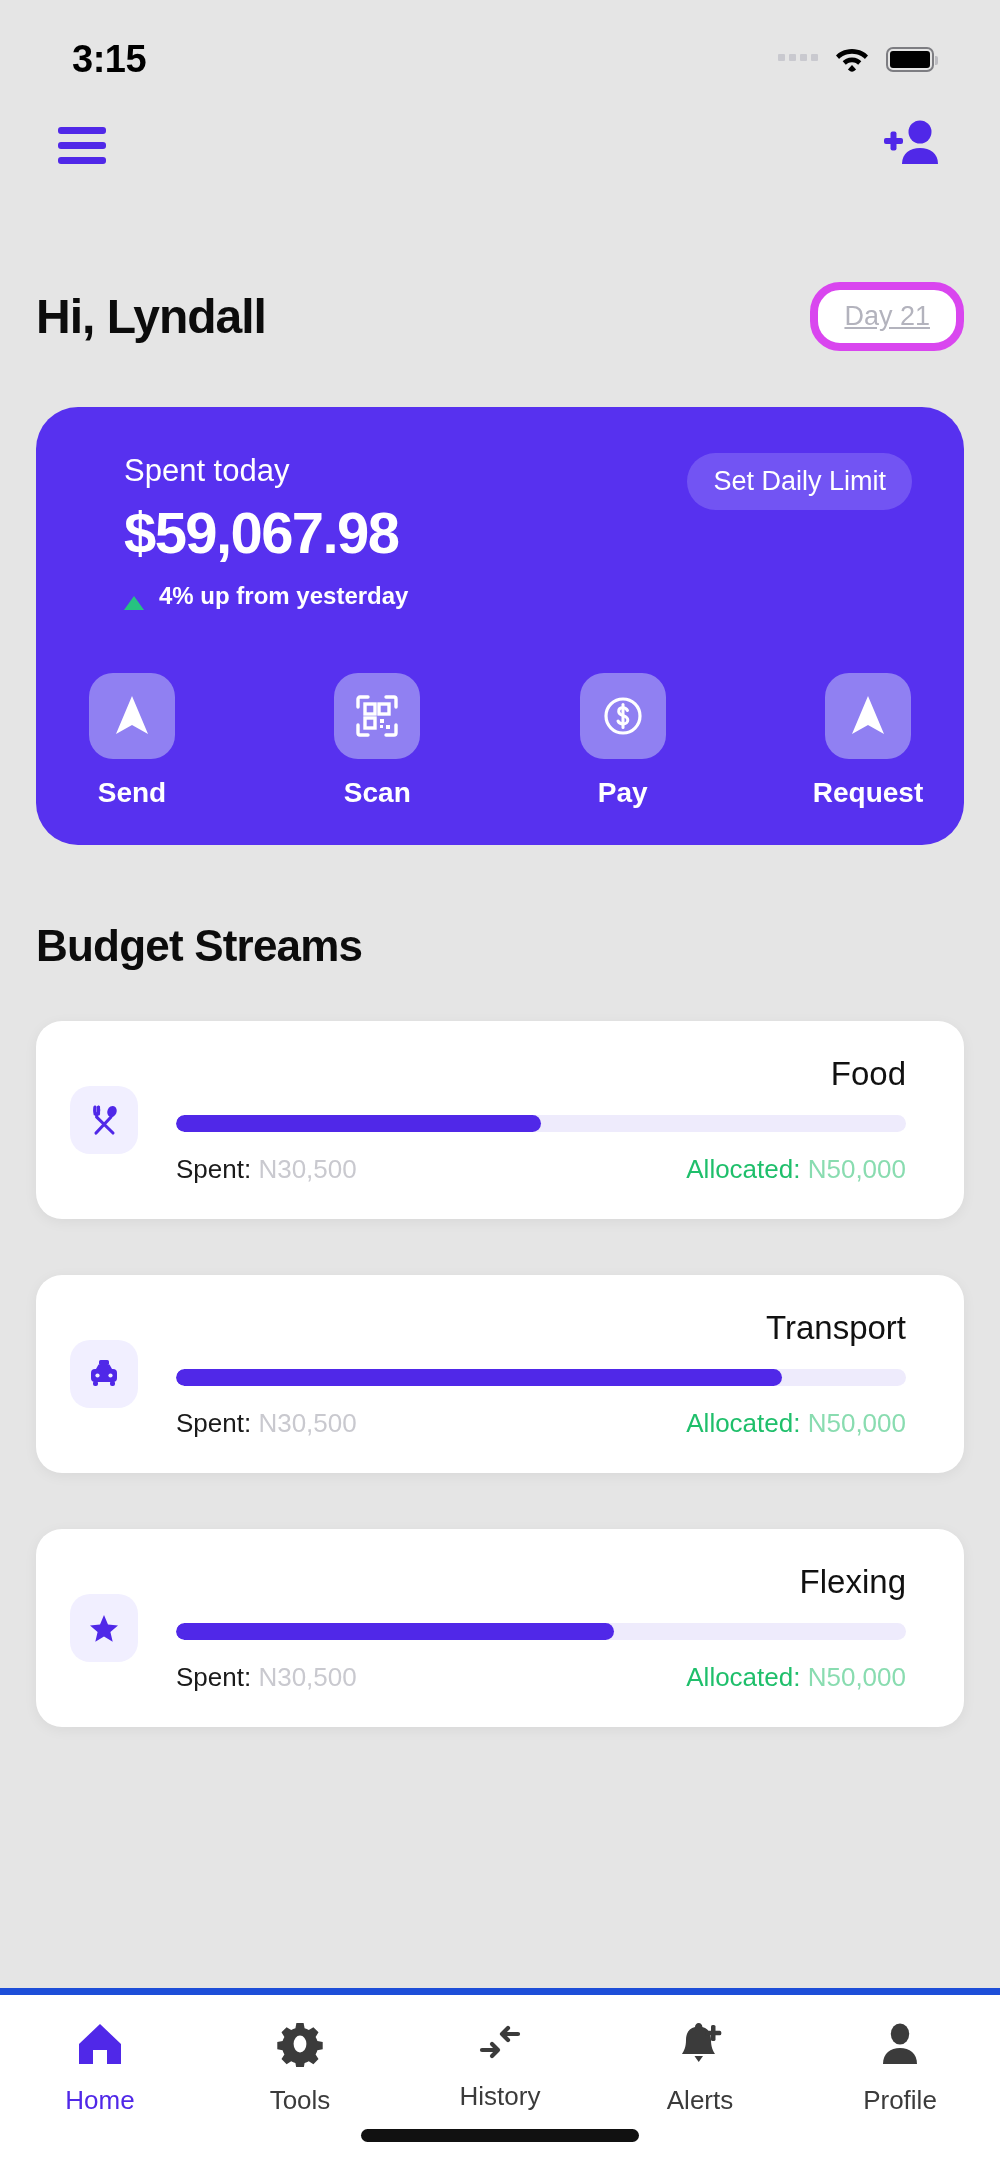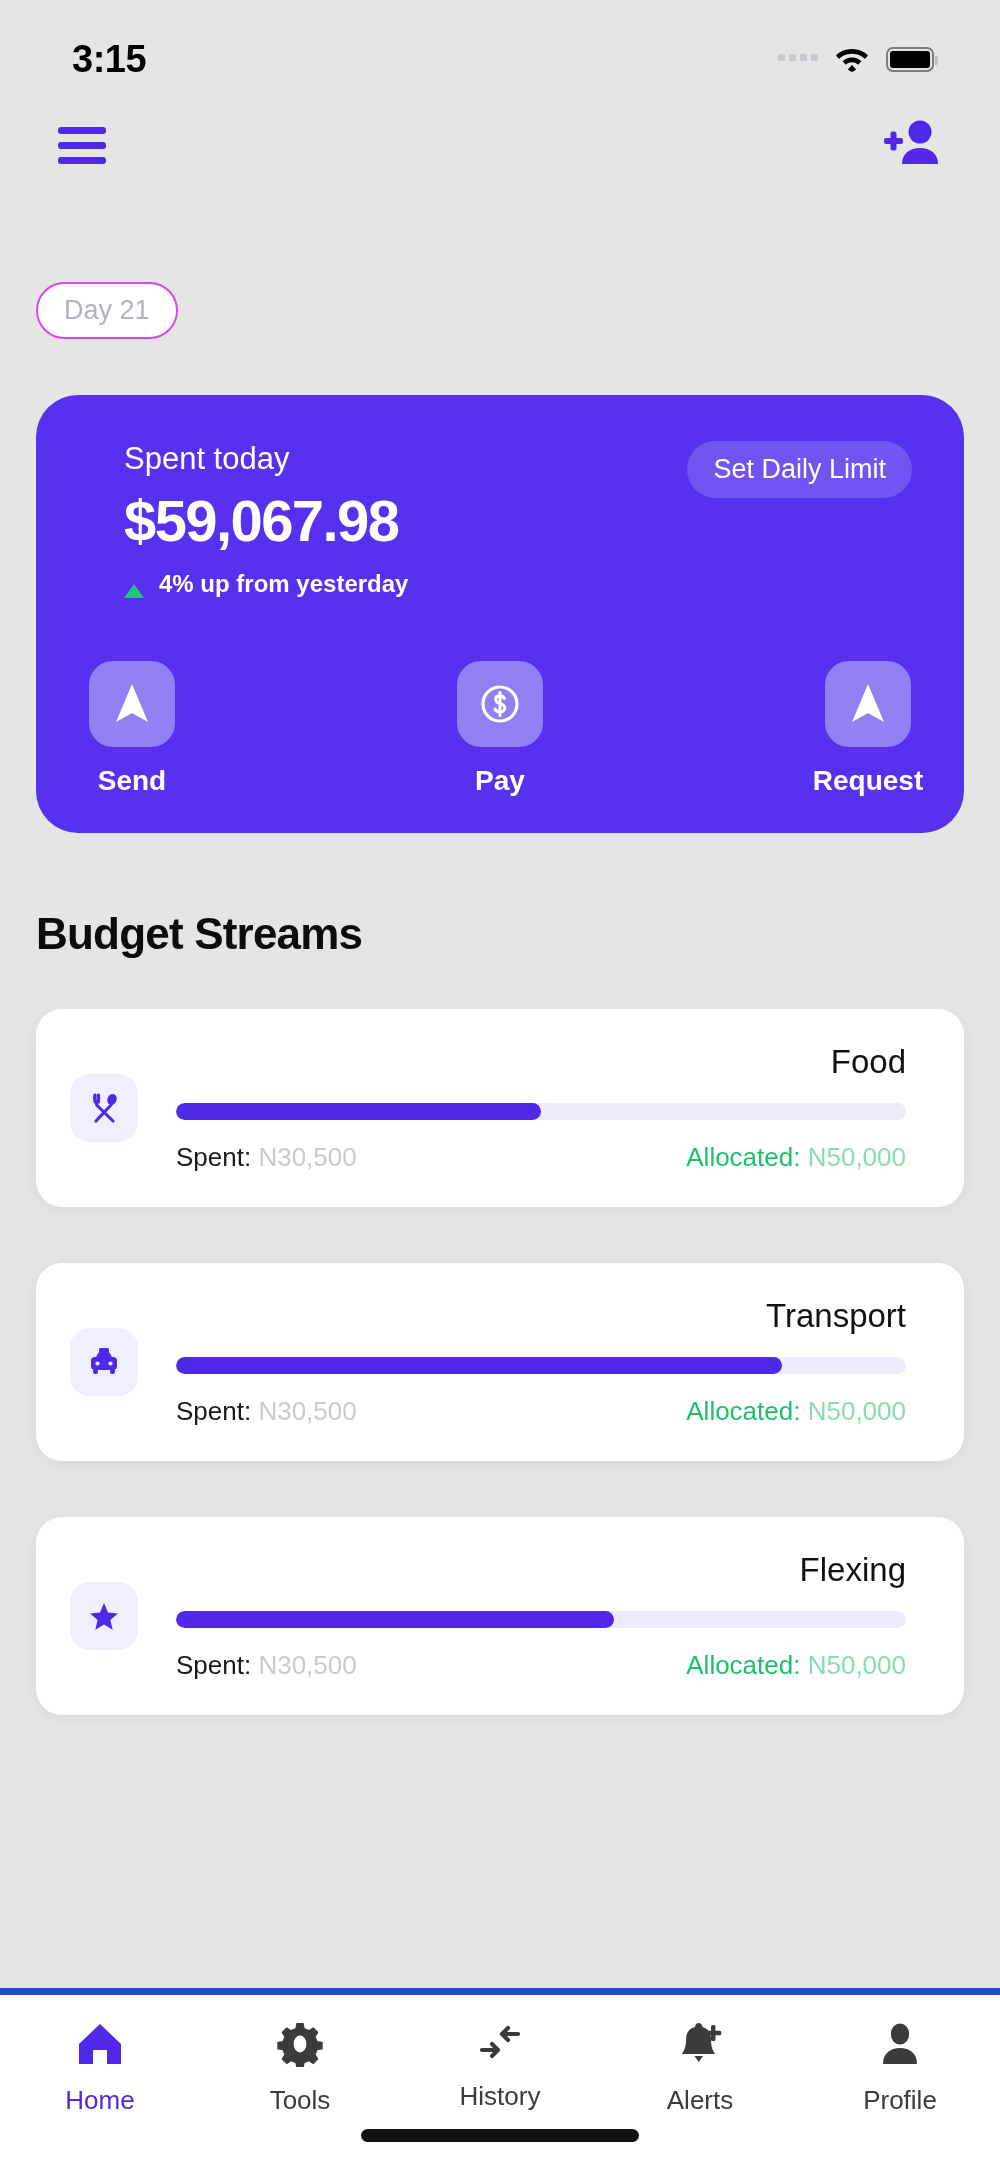--- a/index.html
+++ b/index.html
@@ -111,26 +111,27 @@
     align-items: center;
     justify-content: space-between;
   }
   .greeting {
     font-size: 48px;
     font-weight: bold;
     color: #0c0c0c;
     letter-spacing: -1px;
   }
   .day-badge {
-    border: 2px solid #d946ef;
+    border: 8px solid #d946ef;
     border-radius: 30px;
     padding: 11px 26px;
     font-size: 27px;
     color: #b3b3bd;
     background: #ffffff;
+    text-decoration: underline;
   }
 
   
   .balance-card {
     margin: 56px 36px 0 36px;
     background: #5731ef;
     border-radius: 42px;
     padding: 46px 52px 44px 52px;
     position: relative;
     height: 438px;
@@ -353,20 +354,21 @@
       <svg width="60" height="50" viewBox="0 0 60 50">
         <circle cx="38" cy="14" r="11.5" fill="#5028e8"></circle>
         <path d="M20 46 C20 35.5 28 30 38 30 C48 30 56 35.5 56 46 Z" fill="#5028e8"></path>
         <rect x="2" y="20" width="19" height="6" rx="2" fill="#5028e8"></rect>
         <rect x="8.5" y="13.5" width="6" height="19" rx="2" fill="#5028e8"></rect>
       </svg>
     </div>
   </div>
 
   <div class="greeting-row">
+    <div class="greeting">Hi, Lyndall</div>
     <div class="day-badge">Day 21</div>
   </div>
 
   <div class="balance-card">
     <div class="bc-top">
       <div>
         <div class="spent-label">Spent today</div>
         <div class="spent-amount">$59,067.98</div>
         <div class="delta-row">
           <span class="delta-tri"></span>
@@ -379,20 +381,37 @@
     <div class="actions-row">
       <div class="action">
         <div class="action-tile">
           <svg width="40" height="44" viewBox="0 0 40 44">
             <path d="M20 2 L36 40 L20 31 L4 40 Z" fill="#ffffff"></path>
           </svg>
         </div>
         <div class="action-label">Send</div>
       </div>
 
+      <div class="action">
+        <div class="action-tile">
+          <svg width="44" height="44" viewBox="0 0 44 44">
+            <path d="M3 13 L3 5 C3 3.9 3.9 3 5 3 L13 3" stroke="#fff" stroke-width="3.4" fill="none" stroke-linecap="round"></path>
+            <path d="M31 3 L39 3 C40.1 3 41 3.9 41 5 L41 13" stroke="#fff" stroke-width="3.4" fill="none" stroke-linecap="round"></path>
+            <path d="M3 31 L3 39 C3 40.1 3.9 41 5 41 L13 41" stroke="#fff" stroke-width="3.4" fill="none" stroke-linecap="round"></path>
+            <path d="M41 31 L41 39 C41 40.1 40.1 41 39 41 L31 41" stroke="#fff" stroke-width="3.4" fill="none" stroke-linecap="round"></path>
+            <rect x="10" y="10" width="10" height="10" stroke="#fff" stroke-width="3.4" fill="none"></rect>
+            <rect x="24" y="10" width="10" height="10" stroke="#fff" stroke-width="3.4" fill="none"></rect>
+            <rect x="10" y="24" width="10" height="10" stroke="#fff" stroke-width="3.4" fill="none"></rect>
+            <rect x="25" y="25" width="4" height="4" fill="#fff"></rect>
+            <rect x="31" y="31" width="4" height="4" fill="#fff"></rect>
+            <rect x="25" y="31" width="3" height="3" fill="#fff"></rect>
+          </svg>
+        </div>
+        <div class="action-label">Scan</div>
+      </div>
 
       <div class="action">
         <div class="action-tile">
           <svg width="46" height="46" viewBox="0 0 46 46">
             <circle cx="23" cy="23" r="17" stroke="#fff" stroke-width="3.2" fill="none"></circle>
             <path d="M27.5 17.5 C26.5 15.5 24.8 14.8 23 14.8 C20.5 14.8 18.7 16.2 18.7 18.4 C18.7 23.6 27.8 21.5 27.8 26.9 C27.8 29.3 25.8 30.9 23 30.9 C20.8 30.9 18.9 29.9 18 28" stroke="#fff" stroke-width="3" fill="none" stroke-linecap="round"></path>
             <line x1="23" y1="11.5" x2="23" y2="34.5" stroke="#fff" stroke-width="3" stroke-linecap="round"></line>
           </svg>
         </div>
         <div class="action-label">Pay</div>

